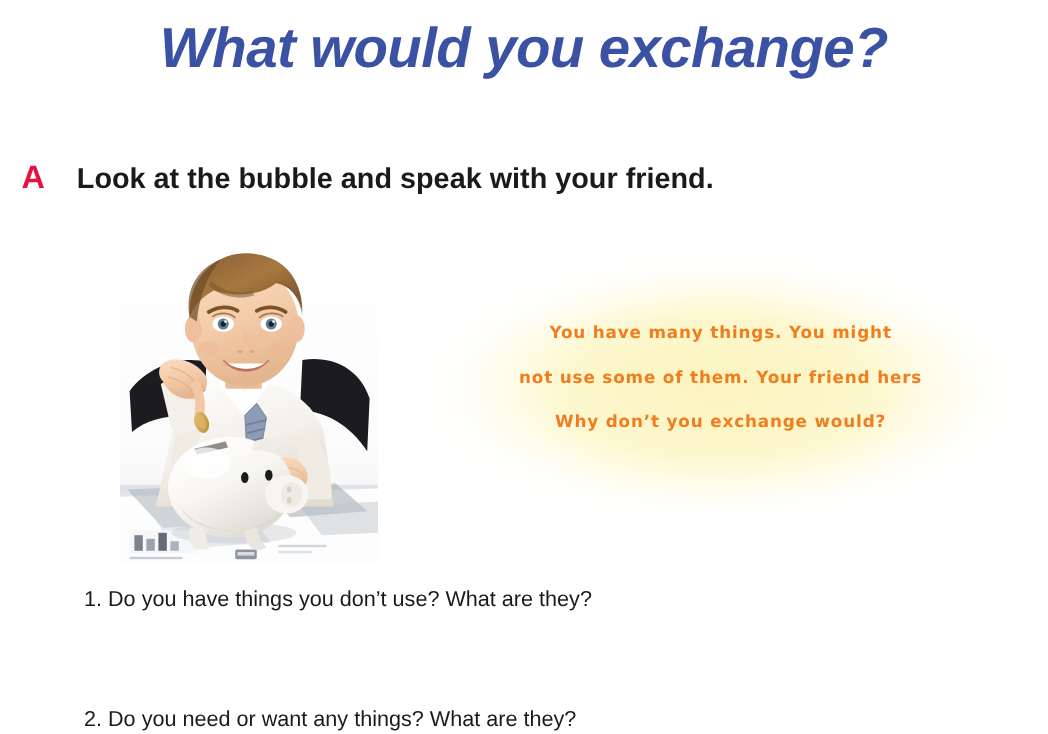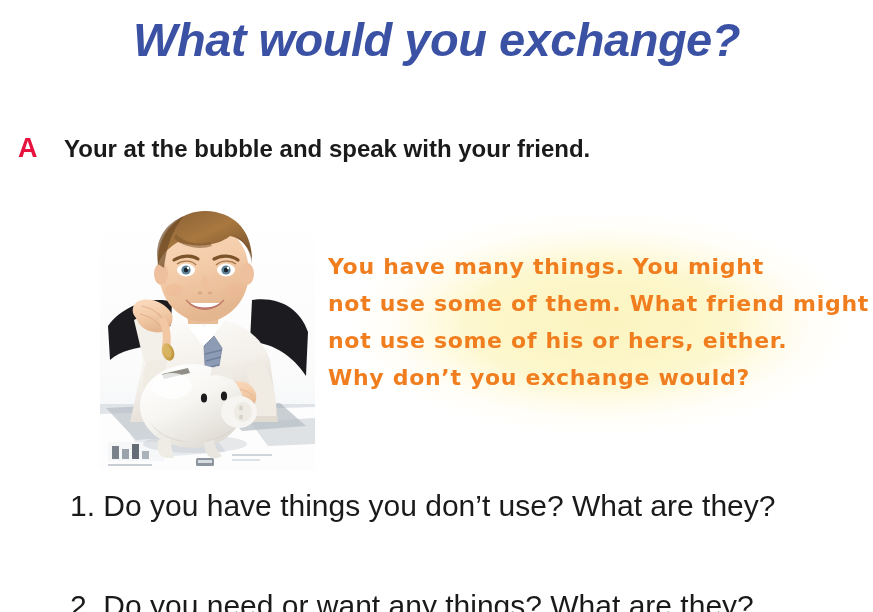--- a/index.html
+++ b/index.html
@@ -87,54 +87,54 @@
         #fbf4c0 0%,
         #fcf6c8 36%,
         rgba(253,247,206,0.94) 52%,
         rgba(254,250,221,0.72) 66%,
         rgba(255,252,235,0.42) 80%,
         rgba(255,255,255,0) 96%);
   }
   #bubble-text {
     position: absolute;
     left: 0;
-    top: 52px;
+    top: 64px;
     width: 545px;
-    text-align: left;
+    text-align: center;
     font-family: "DejaVu Sans", sans-serif;
-    font-size: 22px;
+    font-size: 14px;
     font-weight: bold;
     line-height: 37px;
     letter-spacing: 0.7px;
     color: #f07d1e;
   }
   #bubble-text .bline { display: block; white-space: nowrap; }
 
   
   .question {
     position: absolute;
     left: 70px;
     font-family: "Liberation Sans", sans-serif;
-    font-size: 30px;
+    font-size: 18px;
     color: #1a1a1a;
     white-space: nowrap;
   }
   #question-1 { top: 489px; }
   #question-2 { top: 549px; margin-top: 40px; }
 </style>
 </head>
 <body>
 
 <div id="page">
 
   <div id="page-title">What would you exchange?</div>
 
   <div id="instruction-row">
     <span id="task-letter">A</span>
-    <span id="instruction-text">Your at the bubble and speak with your friend.</span>
+    <span id="instruction-text">Look at the bubble and speak with your friend.</span>
   </div>
 
   <div id="photo">
     <svg width="215" height="262" viewBox="0 0 215 262" xmlns="http://www.w3.org/2000/svg">
       <defs>
         <linearGradient id="bgG" x1="0" y1="0" x2="0" y2="1">
           <stop offset="0%" stop-color="#ffffff"></stop>
           <stop offset="62%" stop-color="#fbfbfb"></stop>
           <stop offset="100%" stop-color="#eef1f5"></stop>
         </linearGradient>
@@ -289,22 +289,21 @@
 
       <path d="M50 214 C 62 238, 110 242, 136 218 C 120 238, 70 242, 50 214 Z" fill="#cfcbc2" opacity="0.5"></path>
       <ellipse cx="72" cy="178" rx="20" ry="13" fill="#ffffff" opacity="0.75"></ellipse>
     </svg>
   </div>
 
   <div id="speech-bubble">
     <div id="bubble-glow"></div>
     <div id="bubble-text">
       <span class="bline">You have many things. You might</span>
-      <span class="bline">not use some of them. What friend might</span>
-      <span class="bline">not use some of his or hers, either.</span>
+      <span class="bline">not use some of them. Your friend hers</span>
       <span class="bline">Why don’t you exchange would?</span>
     </div>
   </div>
 
   <div class="question" id="question-1">1. Do you have things you don’t use? What are they?</div>
   <div class="question" id="question-2">2. Do you need or want any things? What are they?</div>
 
 </div>
 
 </body></html>

